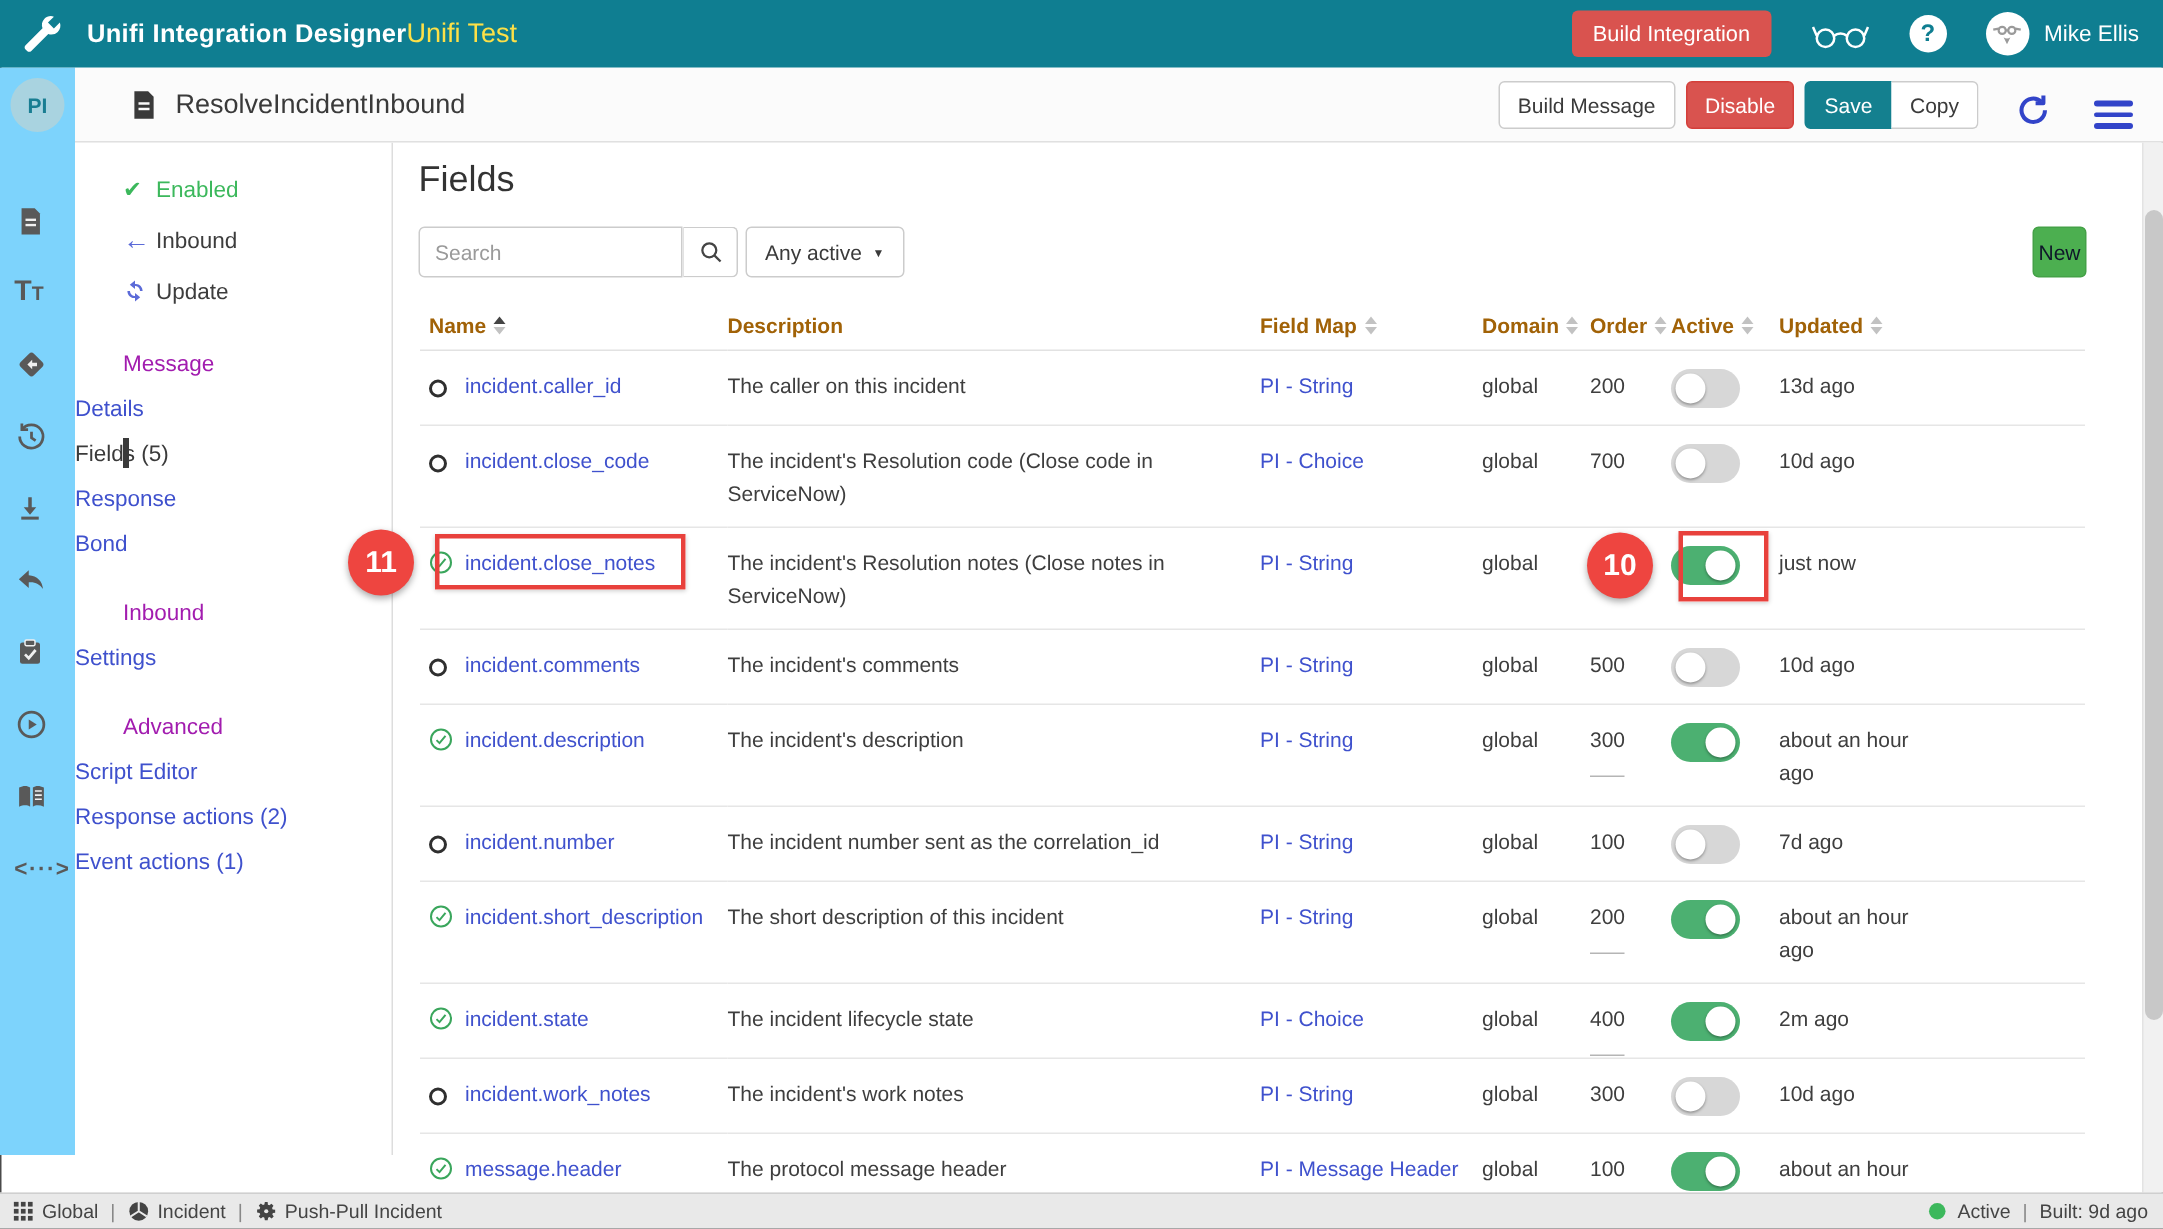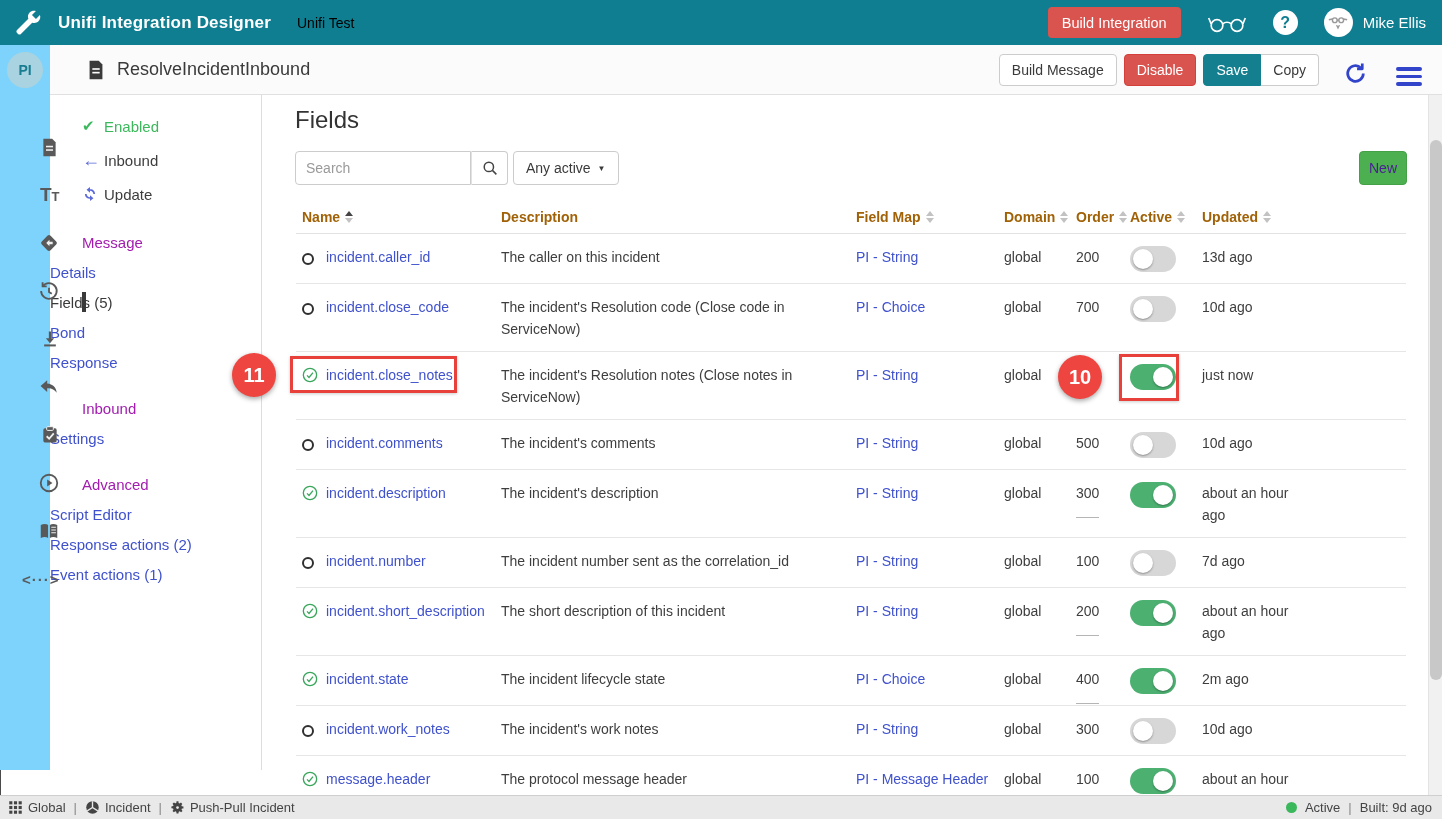--- a/index.html
+++ b/index.html
@@ -7,21 +7,21 @@
   #app {
     position:relative; width:1442px; height:819px; background:#fff;
     font-family:"Liberation Sans", sans-serif; color:#3d3d3d; overflow:hidden;
     box-shadow: inset 0 0 0 1px #4a4a4a;
   }
   
   .topbar { position:absolute; left:0; top:0; width:1442px; height:45px;
     background:#0f7e91; display:flex; align-items:center; z-index:6; }
   .topbar .logo { width:32px; height:32px; margin-left:12px; display:flex; align-items:center; justify-content:center; }
   .topbar .app-title { color:#fff; font-size:17px; font-weight:700; margin-left:14px; letter-spacing:.2px; }
-  .topbar .app-sub { color:#000000; font-size:14px; margin-left:26px; }
+  .topbar .app-sub { color:#fde047; font-size:18px; }
   .topbar .right { margin-left:auto; display:flex; align-items:center; padding-right:16px; }
   .btn-build-integration { background:#d9534f; color:#fff; border:none; border-radius:4px;
     height:31px; padding:0 14px; font-size:14.5px; font-family:inherit; cursor:pointer; }
   .glasses { margin-left:26px; display:flex; }
   .q-circle { margin-left:26px; width:25px; height:25px; border-radius:50%; background:#fff;
     color:#0f7e91; font-weight:700; font-size:16px; display:flex; align-items:center; justify-content:center; cursor:pointer; }
   .user { display:flex; align-items:center; margin-left:26px; cursor:pointer; }
   .user .avatar { width:29px; height:29px; border-radius:50%; background:#fff; display:flex; align-items:center; justify-content:center; overflow:hidden; }
   .user .uname { color:#fff; font-size:15px; margin-left:10px; }
 
@@ -39,21 +39,21 @@
   .btn-copy { background:#fff; border:1px solid #ccc; border-left:none; color:#3a3a3a; border-radius:0 4px 4px 0; }
   .hdr-refresh { margin-left:24px; cursor:pointer; display:flex; }
   .hamburger { margin-left:28px; cursor:pointer; display:flex; flex-direction:column; gap:4px; }
   .hamburger i { display:block; width:26px; height:3.5px; border-radius:2px; background:#3244c9; }
 
   
   .rail { position:absolute; left:0; top:45px; width:50px; height:725px; background:#7dd3fc; z-index:4; }
   .rail .pi-avatar { position:absolute; left:7px; top:7px; width:36px; height:36px; border-radius:50%;
     background:#a9d3e0; color:#197d92; font-weight:700; font-size:14px; display:flex; align-items:center; justify-content:center; }
   .rail-icons { position:absolute; left:0; top:78px; width:50px; display:flex; flex-direction:column; align-items:center; }
-  .rail-icons .ric { width:50px; height:48px; display:flex; align-items:center; justify-content:flex-end; cursor:pointer; color:#595959;margin-left:19px; }
+  .rail-icons .ric { width:50px; height:48px; display:flex; align-items:center; justify-content:flex-start; cursor:pointer; color:#595959;margin-left:19px; }
   .rail-expand { position:absolute; left:0; top:725px; width:50px; height:25px; background:#dcdcdc;
     display:flex; align-items:center; justify-content:center; font-size:11px; color:#222; cursor:pointer; }
   .tt-glyph { font-size:19px; font-weight:700; color:#595959; }
   .tt-glyph small { font-size:13px; font-weight:700; }
   .code-glyph { font-size:15px; font-weight:700; color:#595959; letter-spacing:1px; }
 
   
   .nav { position:absolute; left:50px; top:95px; width:212px; height:675px; background:#fff;
     border-right:1px solid #ddd; padding-top:14px; z-index:2; }
   .nav-status-item { height:34px; display:flex; align-items:center; padding-left:32px; font-size:15px; color:#3d3d3d; }
@@ -62,33 +62,33 @@
   .nav-status-item .check { color:#3cb85c; font-size:15px; }
   .nav-status-item .larrow { color:#5c6bd8; font-size:18px; line-height:14px; }
   .nav-section { margin-top:16px; }
   .nav-header { height:30px; display:flex; align-items:center; padding-left:32px; font-size:15px; color:#a21caf; }
   .nav-item { position:relative; height:30px; display:flex; align-items:center; 
     font-size:15px; color:#3f51cd; cursor:pointer; }
   .nav-item.active { color:#3a3a3a; cursor:default; }
   .nav-item.active::before { content:""; position:absolute; left:32px; top:5px; width:4px; height:20px; background:#3a3a3a; }
 
   
-  .main { position:absolute; left:266px; top:95px; width:1166px; height:700px; background:#fff; overflow:hidden; padding-top:10px; z-index:1; }
+  .main { position:absolute; left:250px; top:95px; width:1166px; height:700px; background:#fff; overflow:hidden; padding-top:10px; z-index:1; }
   .main h1 { font-size:24px; font-weight:400; color:#333; line-height:30px; margin:0 0 16px 29px; }
   .toolbar { display:flex; align-items:center; margin:0 25px 16px 29px; height:34px; }
   .search-input { width:176px; height:34px; border:1px solid #ccc; border-radius:4px 0 0 4px;
     padding:0 10px; font-size:14px; font-family:inherit; color:#333; outline:none; }
   .search-input::placeholder { color:#9a9a9a; }
   .search-btn { width:37px; height:34px; background:#fff; border:1px solid #ccc; border-left:1px solid #e2e2e2;
     border-radius:0 4px 4px 0; display:flex; align-items:center; justify-content:center; cursor:pointer; }
   .filter-btn { margin-left:5px; height:34px; background:#fff; border:1px solid #ccc; border-radius:4px;
     padding:0 12px; font-size:14px; color:#3a3a3a; display:flex; align-items:center; gap:7px; cursor:pointer; font-family:inherit; }
   .filter-btn .caret { font-size:8px; color:#3a3a3a; }
-  .btn-new { margin-left:auto; width:48px; height:34px; background:#4caf50; border:1px solid #44a147;
-    color:#4c1d95; font-size:14px; border-radius:4px; cursor:pointer; font-family:inherit; }
+  .btn-new { margin-left:auto; width:36px; height:34px; background:#4caf50; border:1px solid #44a147;
+    color:#0f172a; font-size:14px; border-radius:4px; cursor:pointer; font-family:inherit; }
 
   table.fields { border-collapse:collapse; table-layout:fixed; width:1110px; margin-left:30px; font-size:14px; }
   table.fields col.c-name    { width:205px; }
   table.fields col.c-desc    { width:355px; }
   table.fields col.c-map     { width:148px; }
   table.fields col.c-domain  { width:72px; }
   table.fields col.c-order   { width:54px; }
   table.fields col.c-active  { width:72px; }
   table.fields col.c-updated { width:204px; }
   table.fields th { text-align:left; font-weight:700; color:#a16207; padding:8px 8px 8px 0; border-bottom:1px solid #e2e2e2; }
@@ -286,22 +286,22 @@
             <path d="M12 5V1.5L6.8 5.8 12 10V7c2.8 0 5 2.2 5 5h2.6c0-4.2-3.4-7.6-7.6-7zM12 17c-2.8 0-5-2.2-5-5H4.4c0 4.2 3.4 7.6 7.6 7v3.5l5.2-4.3L12 14z"></path>
           </svg>
       </span>
       <span>Update</span>
     </div>
     <div id="nav-sections">
         <div class="nav-section">
           <div class="nav-header">Message</div>
           <div class="nav-item">Details</div>
           <div class="nav-item active">Fields (5)</div>
+          <div class="nav-item">Response</div>
           <div class="nav-item">Bond</div>
-          <div class="nav-item">Response</div>
         </div>
         <div class="nav-section">
           <div class="nav-header">Inbound</div>
           <div class="nav-item">Settings</div>
         </div>
         <div class="nav-section">
           <div class="nav-header">Advanced</div>
           <div class="nav-item">Script Editor</div>
           <div class="nav-item">Response actions (2)</div>
           <div class="nav-item">Event actions (1)</div>

